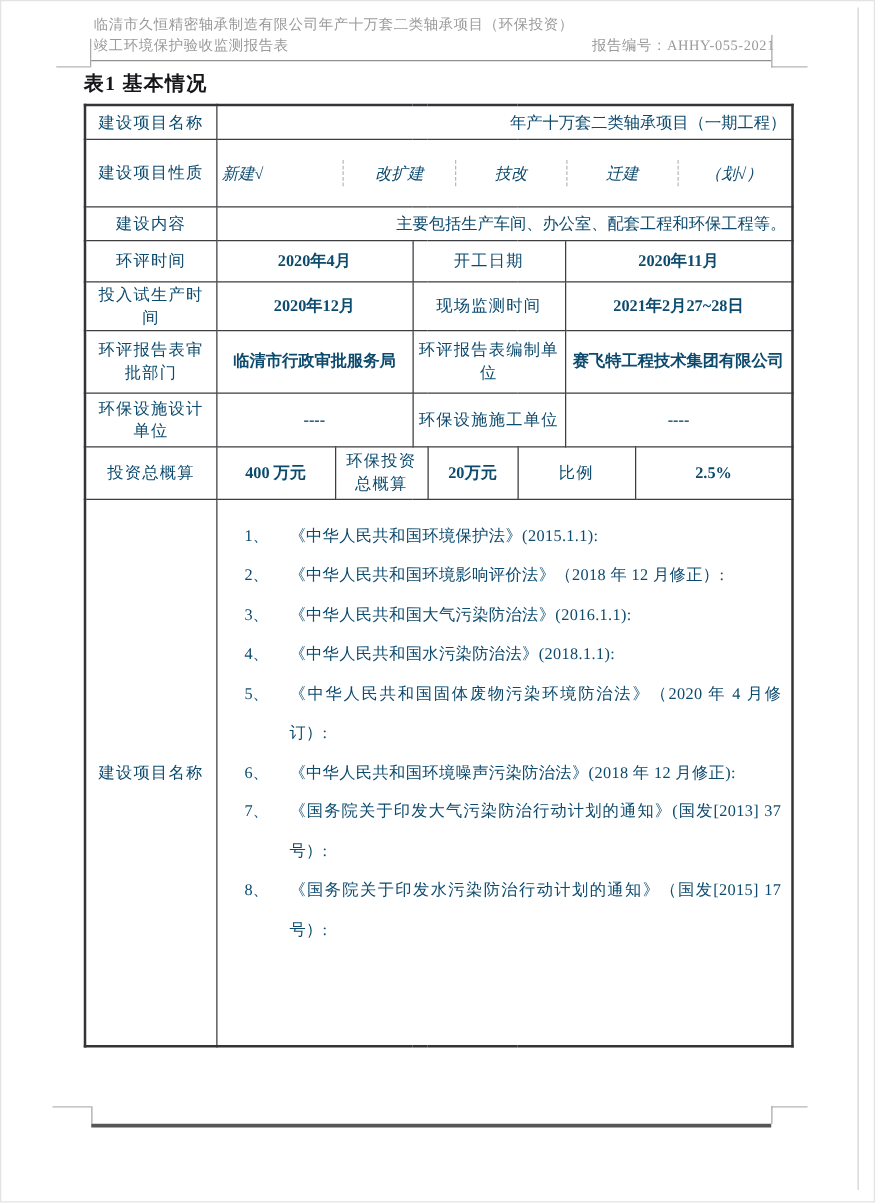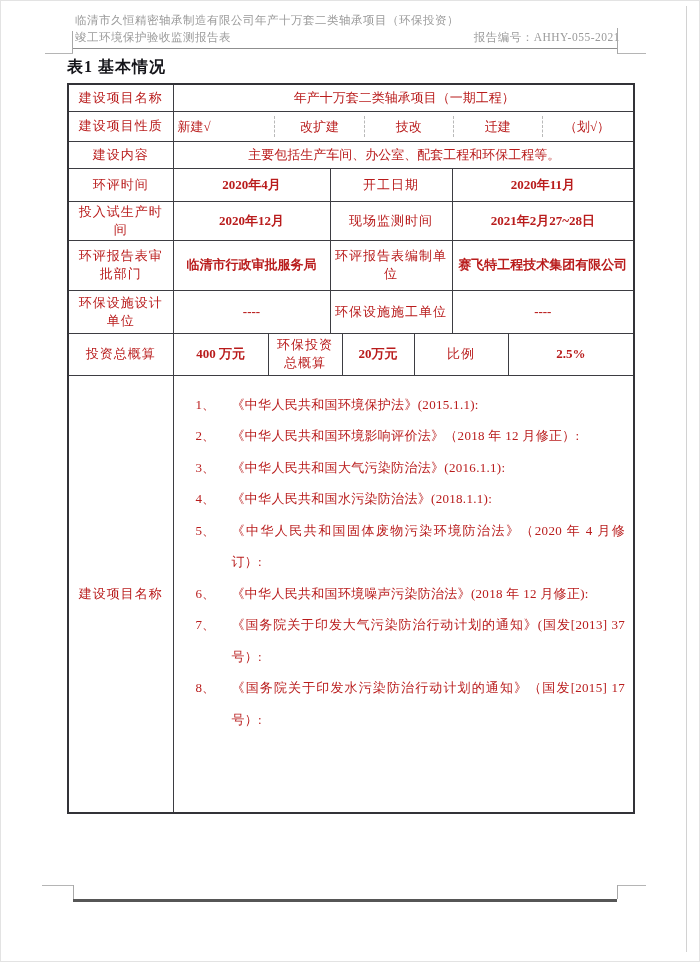--- a/index.html
+++ b/index.html
@@ -23,26 +23,26 @@
   .hr-vl{position:absolute;top:31px;left:72px;width:1px;height:22px;background:#a8a8a8;}
   .hr-vr{position:absolute;top:28px;left:617px;width:1px;height:26px;background:#a8a8a8;}
 
   
   .table-title{position:absolute;top:57px;left:67px;font-size:16px;font-weight:bold;
     color:#15151a;letter-spacing:1px;}
 
   
   .basic-table{position:absolute;top:83px;left:67px;width:566px;
     border-collapse:collapse;table-layout:fixed;
-    font-size:13px;color:#b91c1c;}
+    font-size:13px;color:#0c4a6e;}
   .basic-table td{border:1px solid #3d3d42;padding:1px 4px;text-align:center;
     vertical-align:middle;overflow:hidden;}
   .basic-table{border:2px solid #333338;}
   td.lbl{letter-spacing:1px;}
-  td.val-left{text-align:center;padding-left:6px;}
+  td.val-left{text-align:right;padding-left:6px;}
   td.bold{font-weight:bold;margin-top:16px;}
   
   .nature-wrap{display:flex;width:100%;align-items:stretch;}
   .nature-wrap span{display:block;line-height:21px;}
   .nature-opt{flex:1;text-align:center;border-left:1px dashed #b9b9b9;}
   .nature-opt:first-child{border-left:none;text-align:left;padding-left:2px;flex:1.1;}
   
   td.laws-cell{text-align:left;vertical-align:top;padding:13px 6px 8px 0;}
   .laws-list{padding-left:22px;}
   .law{display:flex;line-height:31.5px;font-size:13px;}
@@ -91,21 +91,21 @@
         <col style="width:56px">
         <col style="width:126px">
     </colgroup>
     <tbody>
         <tr style="height:27px">
       <td class="lbl">建设项目名称</td>
       <td colspan="7" class="val-left">年产十万套二类轴承项目（一期工程）</td>
     </tr>
     <tr style="height:23px">
       <td class="lbl">建设项目性质</td>
-      <td colspan="7" style="padding:4px 2px;">
+      <td colspan="7" style="padding:16px 2px;font-style:italic;">
         <div class="nature-wrap">
           <span class="nature-opt">新建√</span>
           <span class="nature-opt">改扩建</span>
           <span class="nature-opt">技改</span>
           <span class="nature-opt">迁建</span>
           <span class="nature-opt">（划√）</span>
         </div>
       </td>
     </tr>
     <tr style="height:27px">

